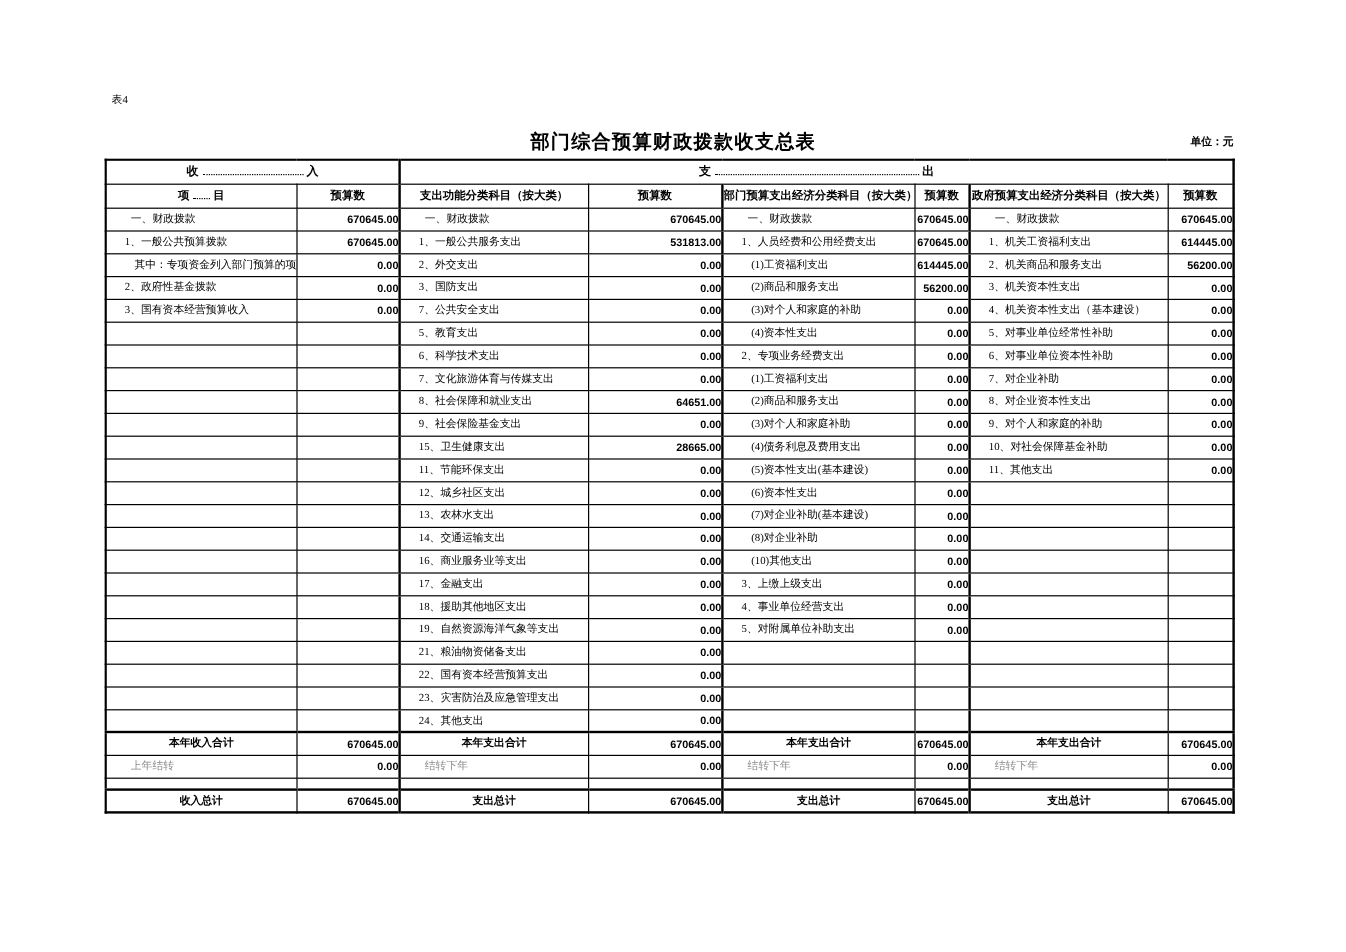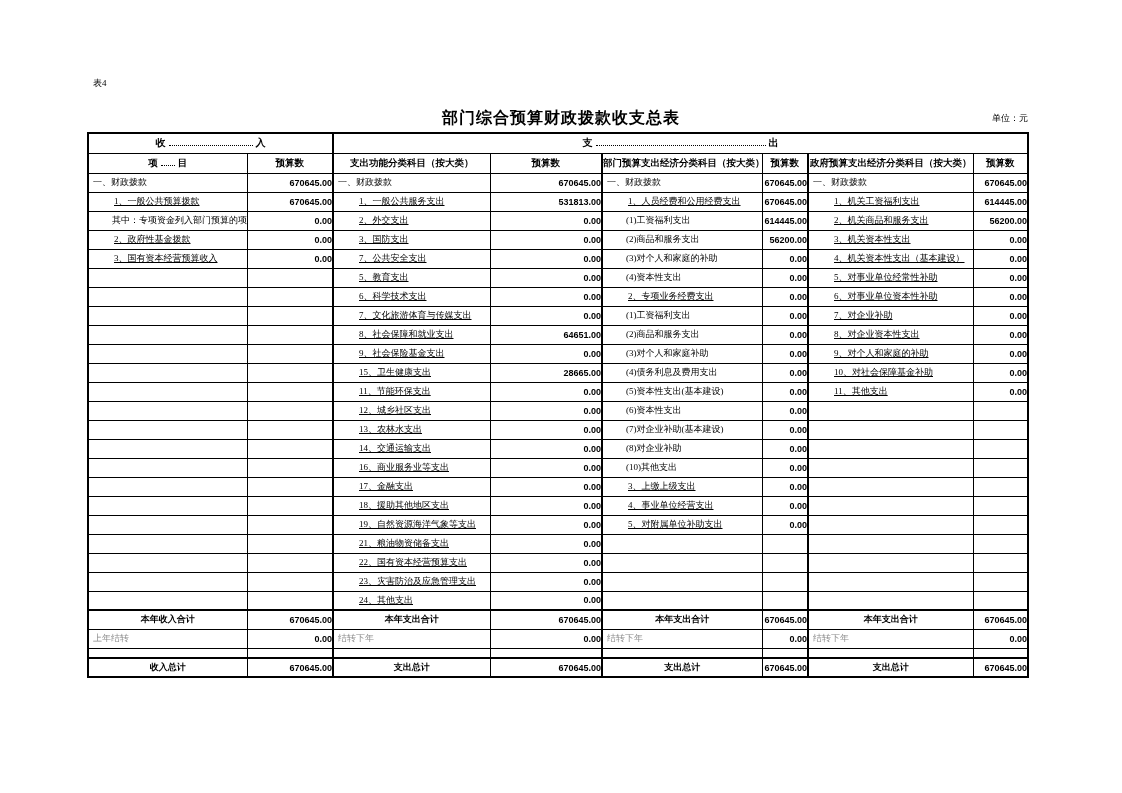--- a/index.html
+++ b/index.html
@@ -29,20 +29,21 @@
     font-weight: bold;
     font-family: "Liberation Sans", sans-serif;
     letter-spacing: 1px;
   }
   .unit-note {
     position: absolute;
     top: 112px;
     right: 94px;
     font-size: 9px;
     text-align: left;
+    font-weight: bold;
   }
   .table-clip {
     position: absolute;
     left: 87px;
     top: 132px;
     width: 948px;
     height: 576px;
     overflow: hidden;
   }
   table.budget {
@@ -86,22 +87,22 @@
   .lw-expense { width: 170px; }
   .lw-item { width: 14px; }
   td.lbl { font-size: 9px; text-align: left; }
   td.num {
     font-size: 9px;
     text-align: right;
     padding-right: 3px;
     font-family: "Liberation Sans", sans-serif;
     font-weight: bold;
   }
-  td.lbl.i0 { padding-left: 4px; }
-  td.lbl.i1 { padding-left: 25px; text-decoration: underline; }
+  td.lbl.i0 { padding-left: 20px; }
+  td.lbl.i1 { padding-left: 15px; }
   td.lbl.i2 { padding-left: 23px; }
   td.tlbl {
     font-size: 9px;
     font-weight: bold;
     text-align: center;
     margin-left: 12px;
   }
   tr.totals-row td, tr.grand-row td { border-top-width: 2px; }
   tr.carry-row td.lbl { color: #8c8c8c; }
 </style>

